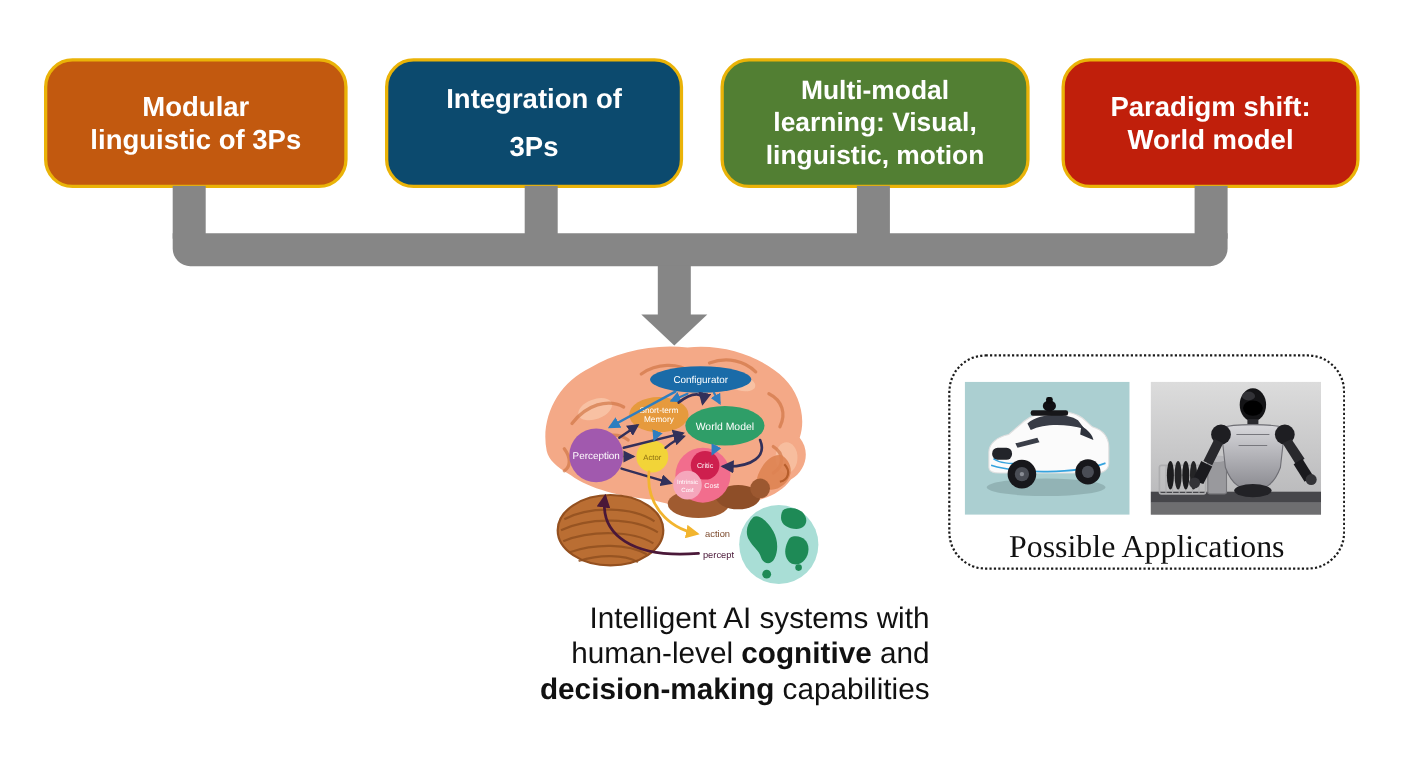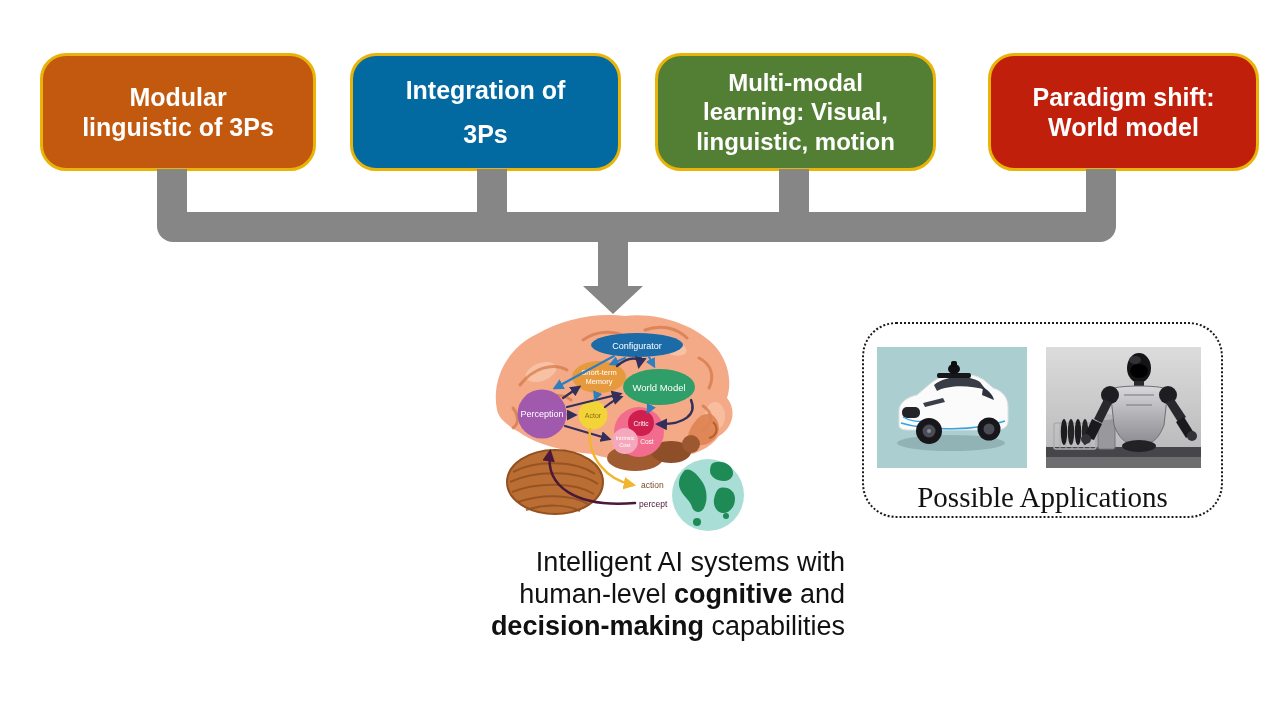--- a/index.html
+++ b/index.html
@@ -9,21 +9,21 @@
   }
   
   .topbox{
     position:absolute;top:53px;height:118px;border:3px solid #eab308;border-radius:26px;
     box-sizing:border-box;color:#fff;font-weight:bold;font-size:25px;line-height:1.22;
     display:flex;flex-direction:column;justify-content:center;align-items:center;text-align:center;
   }
   #box1{left:40px;width:276px;}
   #box2{left:350px;width:271px;}
   #box3{left:655px;width:281px;font-size:24px;text-align:right;}
-  #box4{left:988px;width:271px;}
+  #box4{left:965px;width:271px;}
   
   .stub{position:absolute;width:30px;background:#868686;}
   #stub1{left:157px;top:169px;height:48px;}
   #stub2{left:477px;top:169px;height:48px;}
   #stub3{left:779px;top:169px;height:48px;}
   #stub4{left:1086px;top:169px;height:48px;}
   #bar{position:absolute;left:157px;top:212px;width:959px;height:30px;background:#868686;
        border-radius:0 0 16px 16px;}
   #shaft{position:absolute;left:598px;top:241px;width:30px;height:46px;background:#868686;}
   #arrowhead{position:absolute;left:583px;top:286px;width:0;height:0;
@@ -51,21 +51,21 @@
 </style>
 </head>
 <body>
 
 <div id="slide">
 
   <div id="box1" class="topbox" style="background-color: rgb(194, 89, 15);">
     <div>Modular</div>
     <div>linguistic of 3Ps</div>
   </div>
-  <div id="box2" class="topbox" style="background-color: #0369a1; gap: 13px;">
+  <div id="box2" class="topbox" style="background-color: #0c4a6e; gap: 13px;">
     <div>Integration of</div>
     <div>3Ps</div>
   </div>
   <div id="box3" class="topbox" style="background-color: rgb(82, 127, 51);">
     <div>Multi-modal</div>
     <div>learning: Visual,</div>
     <div>linguistic, motion</div>
   </div>
   <div id="box4" class="topbox" style="background-color: rgb(192, 31, 11);">
     <div>Paradigm shift:</div>

